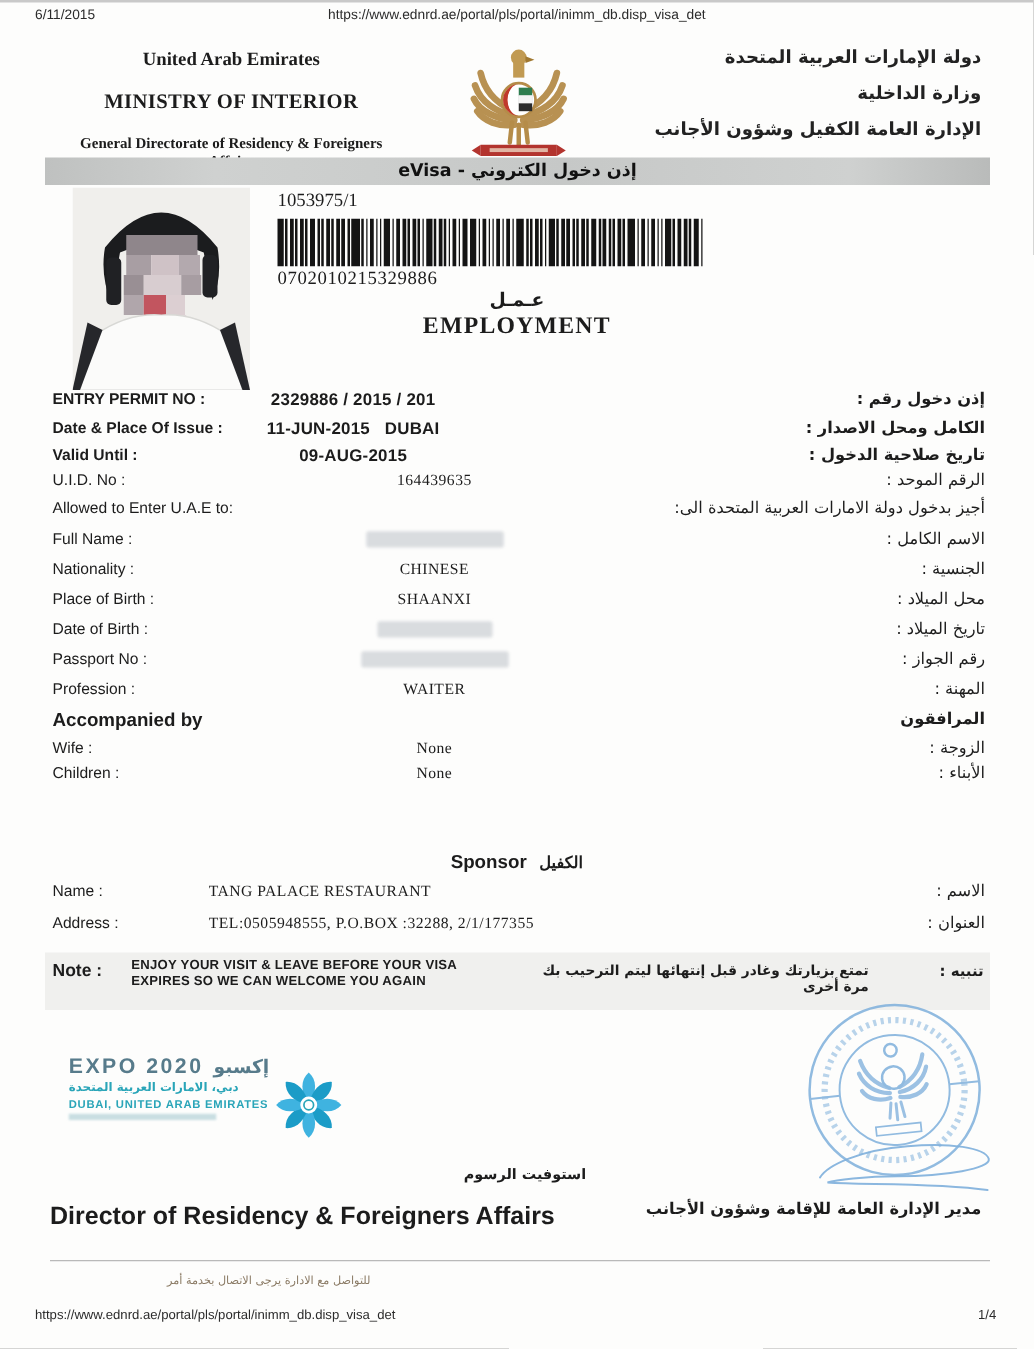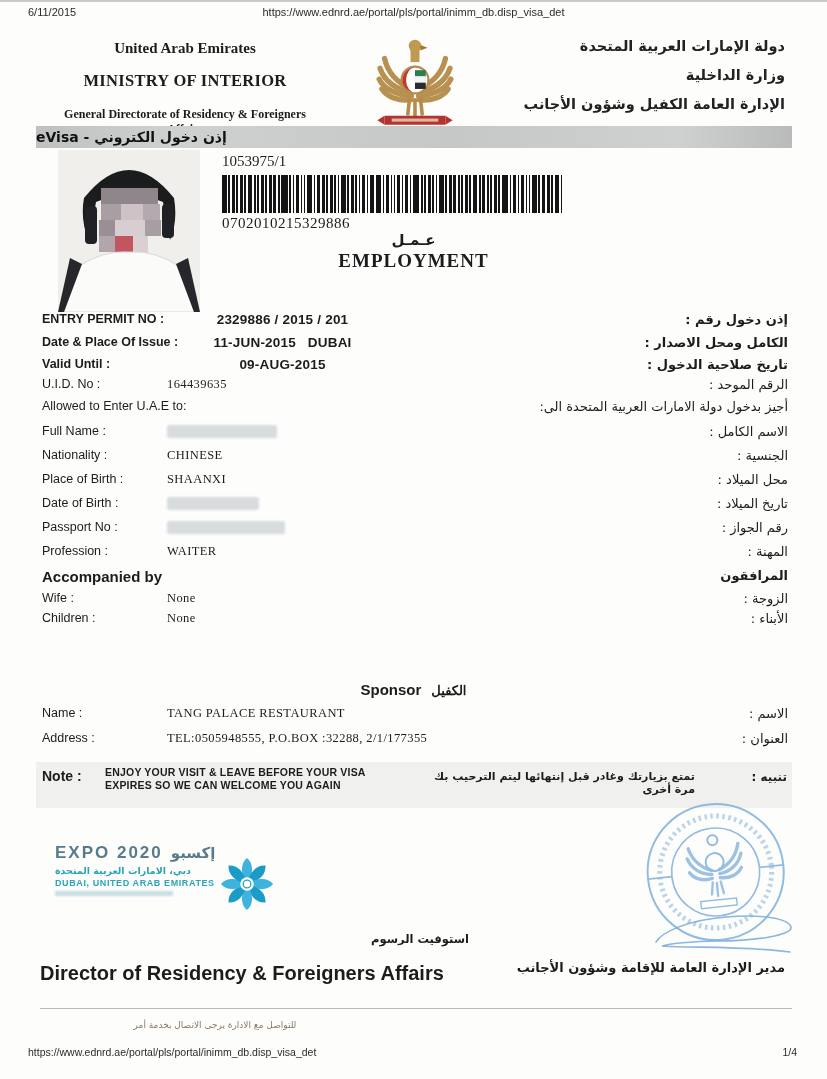--- a/index.html
+++ b/index.html
@@ -20,38 +20,38 @@
   .hdr-en .l1{font-family:"Liberation Serif",serif;font-weight:bold;font-size:15px;margin-bottom:14px;}
   .hdr-en .l2{font-family:"Liberation Serif",serif;font-weight:bold;font-size:16.5px;margin-bottom:16px;letter-spacing:.3px;}
   .hdr-en .l3{font-family:"Liberation Serif",serif;font-weight:bold;font-size:12px;}
   .hdr-ar{top:38px;right:42px;width:270px;text-align:right;}
   .hdr-ar div{font-size:14.5px;font-weight:bold;margin-bottom:13px;color:#222;}
   .emblem{top:33px;left:372px;}
 
   
   .banner{top:126px;left:36px;width:756px;height:22px;
           background:linear-gradient(90deg,#bfc1c0,#cfd1d0 18%,#c6c8c7 55%,#cfd1d0 85%,#b9bbba);
-          display:flex;align-items:center;}
+          display:flex;align-items:center;justify-content:center;}
   .banner .t{font-size:14px;font-weight:bold;color:#111;}
 
   
   .photo{top:150px;left:58px;}
   .serial{top:153px;left:222px;font-size:15px;}
   .barcode{top:175px;left:222px;height:38px;}
   .barcode-num{top:215px;left:222px;font-size:15px;letter-spacing:.5px;}
 
   .visa-type-ar{top:231px;left:0;right:0;text-align:center;font-size:15px;font-weight:bold;}
   .visa-type-en{top:250px;left:0;right:0;text-align:center;
                 font-family:"Liberation Serif",serif;font-weight:bold;font-size:19px;letter-spacing:1px;}
 
   
   .fields{top:312px;left:42px;width:746px;}
   .frow{display:flex;align-items:flex-start;}
   .f-en{width:125px;flex:none;font-size:12.5px;white-space:nowrap;}
-  .f-val{flex:1;font-size:12.5px;}
+  .f-val{flex:1;font-size:12.5px;text-align:center;}
   .f-ar{flex:none;width:260px;text-align:right;font-size:13px;}
   .frow.hdr3 .f-en,.frow.hdr3 .f-ar{font-weight:bold;}
   .frow.hdr3 .f-val{text-align:center;font-weight:bold;font-size:13.5px;padding-right:130px;letter-spacing:.2px;}
   .frow.r0{height:23px;} .frow.r1{height:22px;} .frow.r2{height:20px;}
   .frow.r3{height:22px;} .frow.r4{height:25px;}
   .frow.r5,.frow.r6,.frow.r7,.frow.r8,.frow.r9,.frow.r10{height:24px;}
   .frow.sec{height:23px;} .frow.r12,.frow.r13{height:20px;}
   .val-serif{font-family:"Liberation Serif",serif;font-size:12.5px;letter-spacing:.4px;}
   .masked{display:inline-block;height:13px;background:#d9dcdf;border-radius:2px;filter:blur(1.3px);vertical-align:middle;}
   .sec-en{font-size:15px;font-weight:bold;}

